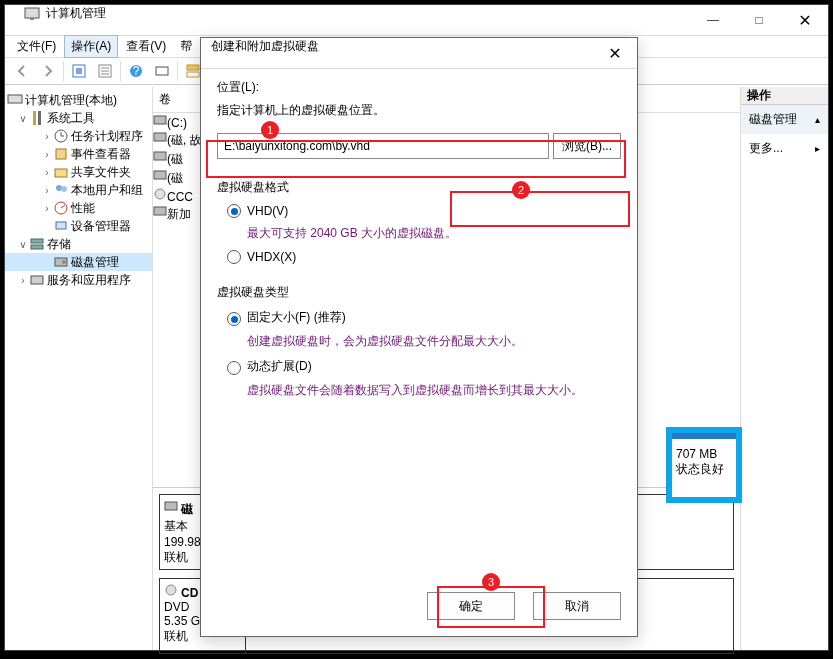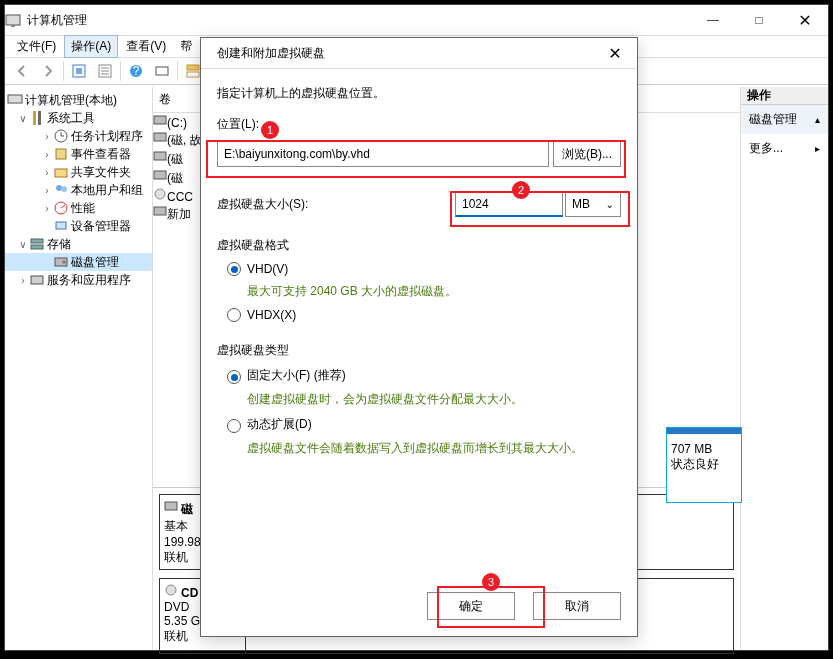--- a/index.html
+++ b/index.html
@@ -1,20 +1,20 @@
 <!DOCTYPE html>
 <html><head>
 <meta charset="utf-8">
 <style>
   * { box-sizing: border-box; font-family: "Segoe UI", "Microsoft YaHei", sans-serif; font-size: 12px; }
   body { margin: 0; background: #000; width: 833px; height: 659px; padding: 4px 4px 8px 4px; }
   .app-window { width: 825px; height: 647px; background: #fff; border: 1px solid #444; position: relative; }
 
   
-  .titlebar { height: 30px; display: flex; align-items: center; padding-left: 0; }
+  .titlebar { height: 30px; display: flex; padding-left: 0; margin-left: 19px; }
   .titlebar .icon { width: 16px; height: 16px; margin-right: 6px; display:inline-flex; align-items:center; justify-content:center; }
   .window-controls { margin-left: auto; display: flex; height: 30px; }
   .window-controls div { width: 46px; display: flex; align-items: center; justify-content: center; color: #333; }
   .window-controls .close { color: #000; font-size:16px; }
 
   
   .menubar { height: 22px; display: flex; align-items: center; padding-left: 6px; gap: 2px; border-top: 1px solid #ddd; }
   .menubar span { padding: 2px 6px; }
   .menubar .sel { border: 1px solid #9bb8e3; background: #e5f0fb; }
 
@@ -39,35 +39,35 @@
   .diskbox { border:1px solid #333; display:flex; margin-bottom:8px; height:76px;}
   .diskbox .meta { width:86px; border-right:1px solid #333; padding:4px; font-size:11px;}
 
   .rightpane { width: 88px; border-left: 1px solid #ddd; }
   .rightpane .hdr { background: #efefef; padding: 0 6px; font-weight: bold; border-bottom:1px solid #ccc;}
   .rightpane .item { padding: 6px 8px; display:flex; align-items:center; gap:6px;}
   .rightpane .item .arrow { margin-left:auto; font-size:10px;}
 
   
   .dialog { position: absolute; left: 195px; top: 32px; width: 438px; height: 600px; background: #fff; border: 1px solid #666; box-shadow: 0 4px 16px rgba(0,0,0,.2); z-index: 10; }
-  .dlg-title { height: 30px; display:flex; align-items:center; padding-left:16px; }
+  .dlg-title { height: 30px; display:flex; padding-left:10px; }
   .dlg-close { margin-left:auto; width:44px; height:30px; display:flex; align-items:center; justify-content:center; font-size:16px;}
   .dlg-body { padding: 10px 16px 12px 16px; }
   .field-row { display:flex; align-items:center; margin-top:8px;}
   .loc-input { flex:1; height:26px; border:1px solid #888; padding:12px 6px;}
   .browse-btn { height:26px; width:68px; margin-left:4px; border:1px solid #888; background:#fdfdfd;}
   .size-input { width:108px; height:26px; border:1px solid #888; border-bottom:2px solid #0067c0; padding:2px 6px;}
   .size-unit { width:56px; height:26px; border:1px solid #888; margin-left:2px; display:flex; align-items:center; padding:0 6px; background:#fff;}
   .size-unit .chev { margin-left:auto; font-size:10px;}
   .group { margin-top: 20px; }
   .group .gtitle { margin-bottom:8px;}
   .radio-row { display:flex; align-items:flex-end; margin:6px 0 6px 10px; gap:6px;}
   .radio-row .r { width:14px; height:14px; border:1px solid #555; border-radius:50%; display:inline-flex; align-items:center; justify-content:center;}
   .radio-row .r.on::after { content:''; width:7px; height:7px; background:#0067c0; border-radius:50%;}
-  .desc { margin:4px 0 8px 30px; color:#4d7c0f; line-height:1.5;}
+  .desc { margin:4px 0 8px 30px; color:#701a75; line-height:1.5;}
   .dlg-buttons { position:absolute; right:16px; bottom:16px; display:flex; gap:18px;}
   .dlg-btn { width:88px; height:28px; border:1px solid #888; background:#fdfdfd;}
 
   .anno { position:absolute; border:2px solid #ee1c25; pointer-events:none; z-index:20;}
   .badge { position:absolute; width:18px; height:18px; border-radius:50%; background:#ee1c25; color:#fff; font-size:11px; display:flex; align-items:center; justify-content:center; z-index:21;}
 </style>
 </head>
 <body>
 
 <div class="app-window">
@@ -299,21 +299,21 @@
               </svg>
             <b>CD</b><br>
             <span>DVD</span><br>
             <span>5.35 G</span><br>
             <span>联机</span>
           </div>
         </div>
 
       </div>
 
-      <div style="position:absolute; right:-2px; top:340px; width:76px; height:76px; border:1px solid #0ea5e9; padding:14px 4px 4px 4px; font-size:11px; background:#fff;">
+      <div style="position:absolute; right:-2px; top:340px; width:76px; height:76px; border:6px solid #0ea5e9; padding:14px 4px 4px 4px; font-size:11px; background:#fff;">
         <div style="position:absolute;top:0;left:0;right:0;height:6px;background:#2679c5;"></div>
         <span>707 MB</span><br>
         <span>状态良好</span>
       </div>
     </div>
 
     <div class="rightpane">
       <div class="hdr">操作</div>
       <div class="item" style="background:#eef3f9;">
         <span>磁盘管理</span>
@@ -326,37 +326,28 @@
     </div>
   </div>
 
   <div class="dialog">
     <div class="dlg-title">
       <span>创建和附加虚拟硬盘</span>
       <div class="dlg-close">✕</div>
     </div>
     <div style="height:1px;background:#ddd;"></div>
     <div class="dlg-body">
+      <div>位置(L):</div>
+
       <div style="margin:6px 0 14px 0;">指定计算机上的虚拟硬盘位置。</div>
-
-      <div>位置(L):</div>
       <div class="field-row">
         <input class="loc-input" value="E:\baiyunxitong.com\by.vhd" style="">
         <button class="browse-btn">浏览(B)...</button>
       </div>
 
-      <div class="field-row" style="margin-top:24px;">
-        <span>虚拟硬盘大小(S):</span>
-        <span style="flex:1"></span>
-        <input class="size-input" value="1024" style="">
-        <div class="size-unit">
-          <span>MB</span>
-          <span class="chev">⌄</span>
-        </div>
-      </div>
 
       <div class="group">
         <div class="gtitle">虚拟硬盘格式</div>
         <div class="radio-row">
           <span class="r on"></span>
           <span>VHD(V)</span>
         </div>
         <div class="desc">最大可支持 2040 GB 大小的虚拟磁盘。</div>
         <div class="radio-row">
           <span class="r"></span>

